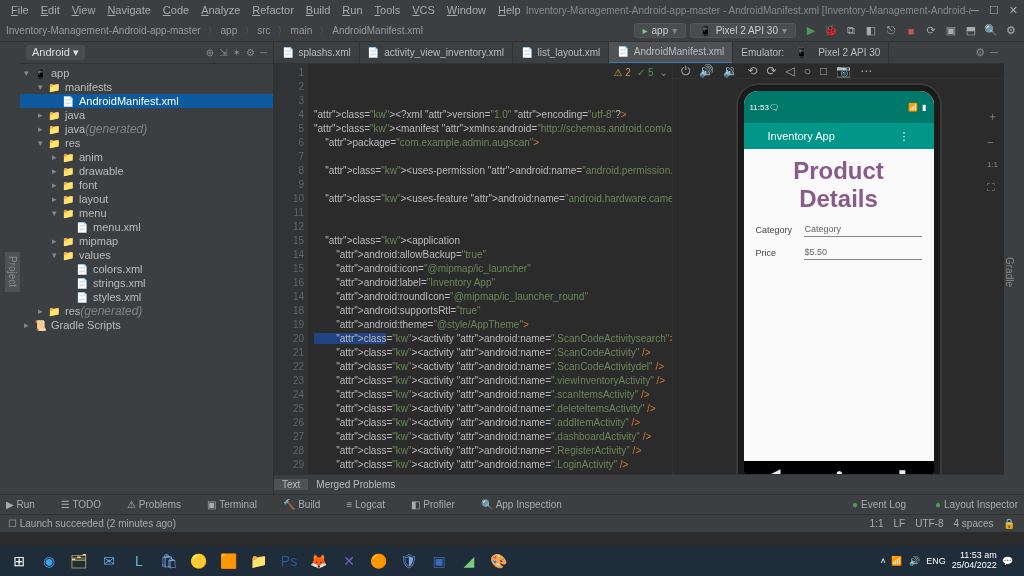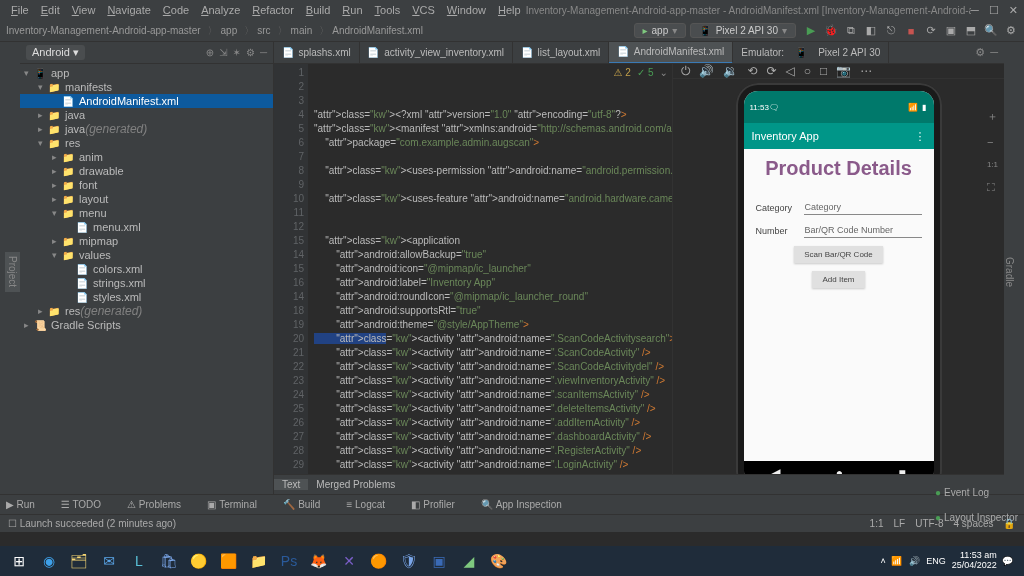--- a/index.html
+++ b/index.html
@@ -62,40 +62,40 @@
 .topright .okb { color:#499c54; }
 
 
 .emucol { flex:1; background:#2b2b2b; border-left:1px solid #323232; display:flex; flex-direction:column; }
 .emutb { height:22px; display:flex; align-items:center; gap:9px; padding:0 8px; color:#aaa; font-size:12px; border-bottom:1px solid #323232; }
 .emubody { flex:1; display:flex; align-items:flex-start; justify-content:center; padding-top:4px; position:relative; }
 .phone { width:206px; height:410px; background:#1a1a1a; border-radius:22px; padding:8px; position:relative; box-shadow:0 0 0 2px #3a3a3a inset; }
 .screen { width:100%; height:100%; background:#fafafa; border-radius:14px; overflow:hidden; display:flex; flex-direction:column; font-size:10px; }
 .statusbar { height:32px; background:#00796b; color:#fff; display:flex; align-items:center; padding:0 6px; font-size:8px; }
 .statusbar .r { margin-left:auto; letter-spacing:1px; }
-.appbar { height:26px; background:#009688; color:#fff; display:flex; align-items:center; padding:0 8px; font-size:11px; font-weight:500; }
+.appbar { height:26px; background:#009688; color:#fff; display:flex; align-items:center; padding:0 24px; font-size:11px; font-weight:500; }
 .appbar .menu { margin-left:auto; }
 .appcontent { flex:1; background:#fafafa; padding:8px 12px; color:#222; }
-.apptitle { font-size:20px; font-weight:600; color:#8a5a8a; text-align:center; line-height:1.15; margin-bottom:20px; }
+.apptitle { font-size:24px; font-weight:600; color:#8a5a8a; text-align:center; line-height:1.15; margin-bottom:10px; }
 .formrow { display:flex; align-items:center; margin-bottom:8px; font-size:9px; }
 .formrow .lbl { width:48px; color:#444; font-weight:500; }
 .formrow .val { flex:1; border-bottom:1px solid #888; padding:2px 1px; color:#666; font-size:9px; }
 .appbtns { display:flex; flex-direction:column; align-items:center; gap:8px; margin-top:6px; }
 .appbtn { background:#e0e0e0; border:none; padding:4px 10px; font-size:8px; color:#444; box-shadow:0 1px 2px rgba(0,0,0,.2); }
 .navkeys { height:24px; background:#000; display:flex; align-items:center; justify-content:space-around; color:#eee; font-size:12px; }
 .emuside { position:absolute; right:6px; top:30px; display:flex; flex-direction:column; gap:12px; color:#888; font-size:11px; }
 
 
 .edtabs { height:20px; background:#3c3f41; display:flex; align-items:center; font-size:10px; border-top:1px solid #323232; }
 .edtabs .t { padding:0 8px; color:#bbb; }
 .edtabs .t.active { background:#4e5254; }
 
 
 .toolbar { height:20px; background:#3c3f41; border-top:1px solid #323232; display:flex; align-items:center; font-size:10px; color:#aaa; padding:0 6px; gap:14px; }
-.toolbar .r { margin-left:auto; display:flex; gap:14px;flex-direction:column; }
+.toolbar .r { margin-left:auto; display:flex; gap:29px; }
 .toolbar .grn::before { content:"●"; color:#499c54; margin-right:3px; }
 
 
 .status { height:18px; background:#3c3f41; display:flex; align-items:center; font-size:10px; color:#aaa; padding:0 8px; border-top:1px solid #323232;}
 .status .r { margin-left:auto; display:flex; gap:10px; }
 
 
 .taskbar { position:absolute; bottom:0; left:0; right:0; height:30px; background:#1f2c3a; display:flex; align-items:center; padding:0 4px; }
 .taskbar .tico { width:30px; height:26px; display:flex; align-items:center; justify-content:center; font-size:14px; color:#fff; }
 .taskbar .sep { flex:1; }
@@ -362,28 +362,24 @@
                 <span class="menu">⋮</span>
               </div>
               <div class="appcontent">
                 <div class="apptitle">Product Details</div>
                 <div id="formrows">
                     <div class="formrow">
                       <span class="lbl">Category</span>
                       <span class="val">Category</span>
                     </div>
                     <div class="formrow">
-                      <span class="lbl">Number</span>
-                      <span class="val">Bar/QR Code Number</span>
+                      <span class="lbl">Price</span>
+                      <span class="val">$5.50</span>
                     </div>
                   </div>
-                <div class="appbtns">
-                  <button class="appbtn">Scan Bar/QR Code</button>
-                  <button class="appbtn">Add Item</button>
-                </div>
               </div>
               <div class="navkeys">
                 <span>◀</span>
                 <span>●</span>
                 <span>■</span>
               </div>
             </div>
           </div>
           <div class="emuside">
             <span>＋</span>

